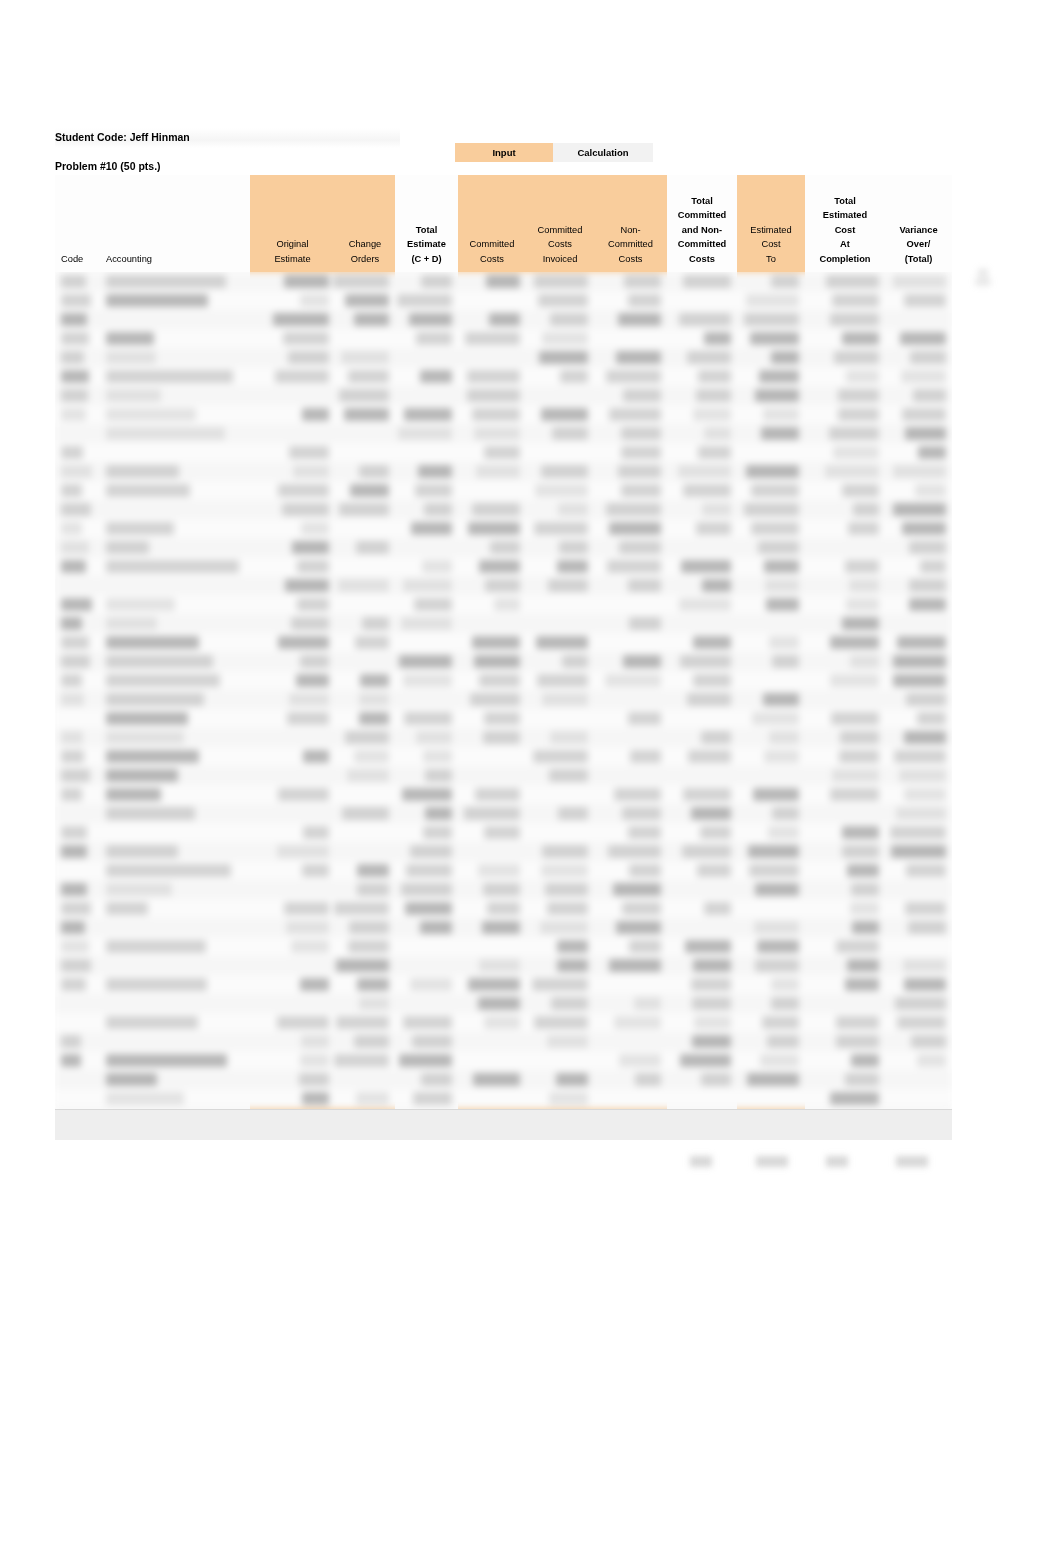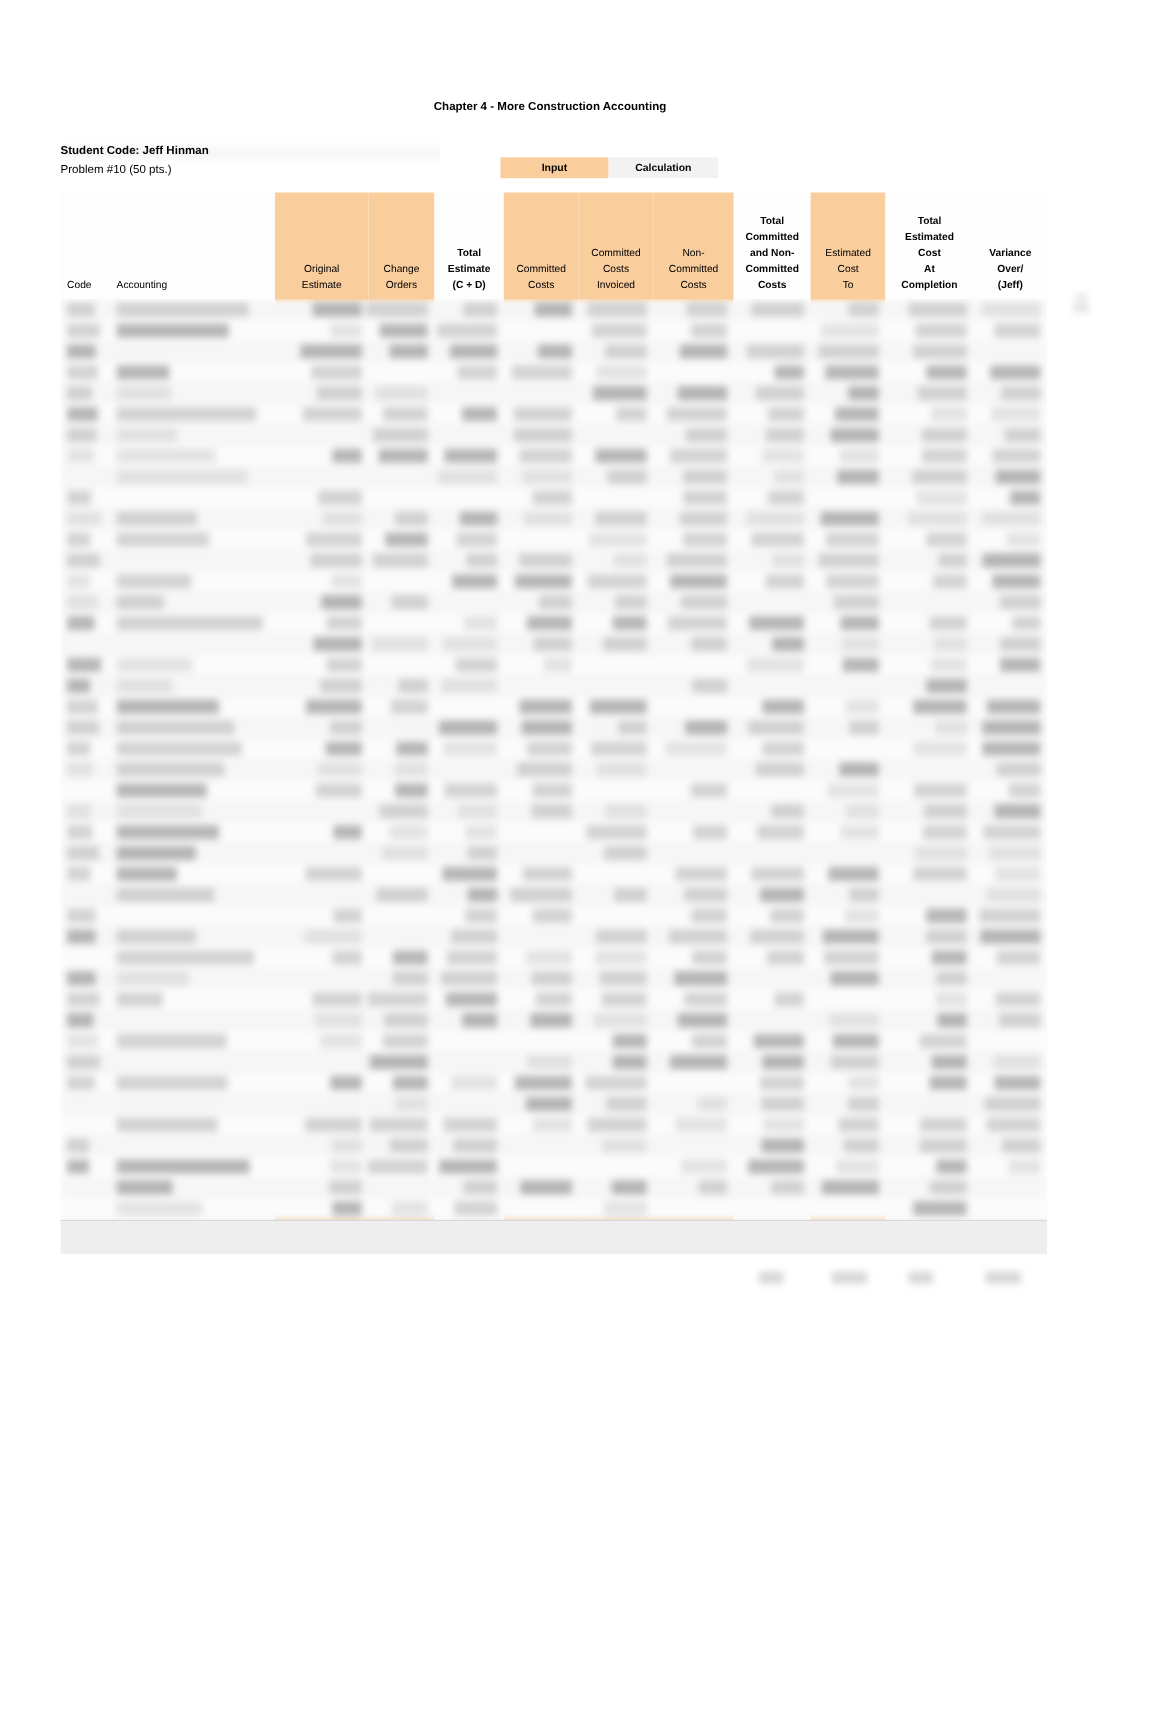--- a/index.html
+++ b/index.html
@@ -50,23 +50,23 @@
     left: 55px;
     top: 128px;
     width: 345px;
     height: 20px;
     background: linear-gradient(to bottom, rgba(250,250,250,0) 0%, rgba(244,244,244,.9) 60%, rgba(255,255,255,0) 100%);
   }
 
   #problem-line {
     position: absolute;
     left: 55px;
-    top: 148px;
+    top: 160px;
     font-size: 10.5px;
-    font-weight: normal;
+    font-weight: bold;
   }
 
   
   #legend {
     position: absolute;
     left: 455px;
     top: 143px;
     height: 19px;
     display: flex;
     align-items: stretch;
@@ -196,21 +196,20 @@
     top: 4px;
     height: 11px;
     background: #bcbcbc;
     opacity: .6;
   }
 </style>
 </head>
 <body>
 
 <div id="title-block">
-  <div id="doc-subtitle">Chapter 4 - More Construction Accounting</div>
 </div>
 
 <div id="student-field-shade"></div>
 <div id="student-line">Student Code: Jeff Hinman</div>
 <div id="problem-line">Problem #10 (50 pts.)</div>
 
 <div id="legend">
   <div class="legend-swatch input">
     <span>Input</span>
   </div>
@@ -283,21 +282,21 @@
       <div class="hcell bold" style="left: 750px; width: 80px;">
         <div>Total</div>
         <div>Estimated</div>
         <div>Cost</div>
         <div>At</div>
         <div>Completion</div>
       </div>
       <div class="hcell bold" style="left: 830px; width: 67px;">
         <div>Variance</div>
         <div>Over/</div>
-        <div>(Jeff)</div>
+        <div>(Total)</div>
       </div>
     </div>
   <div id="body-area">
     <div id="blur-layer">
         <div class="brow" style="top: 0px; background: rgb(246, 246, 246);">
           <div class="bcell" style="left: 6px; width: 24.8695px;"></div>
           <div class="bcell" style="left: 51px; width: 120.428px;"></div>
           <div class="bcell dark" style="left: 228.523px; width: 45.4769px;"></div>
           <div class="bcell" style="left: 278.41px; width: 55.5902px;"></div>
           <div class="bcell" style="left: 365.766px; width: 31.2343px;"></div>

